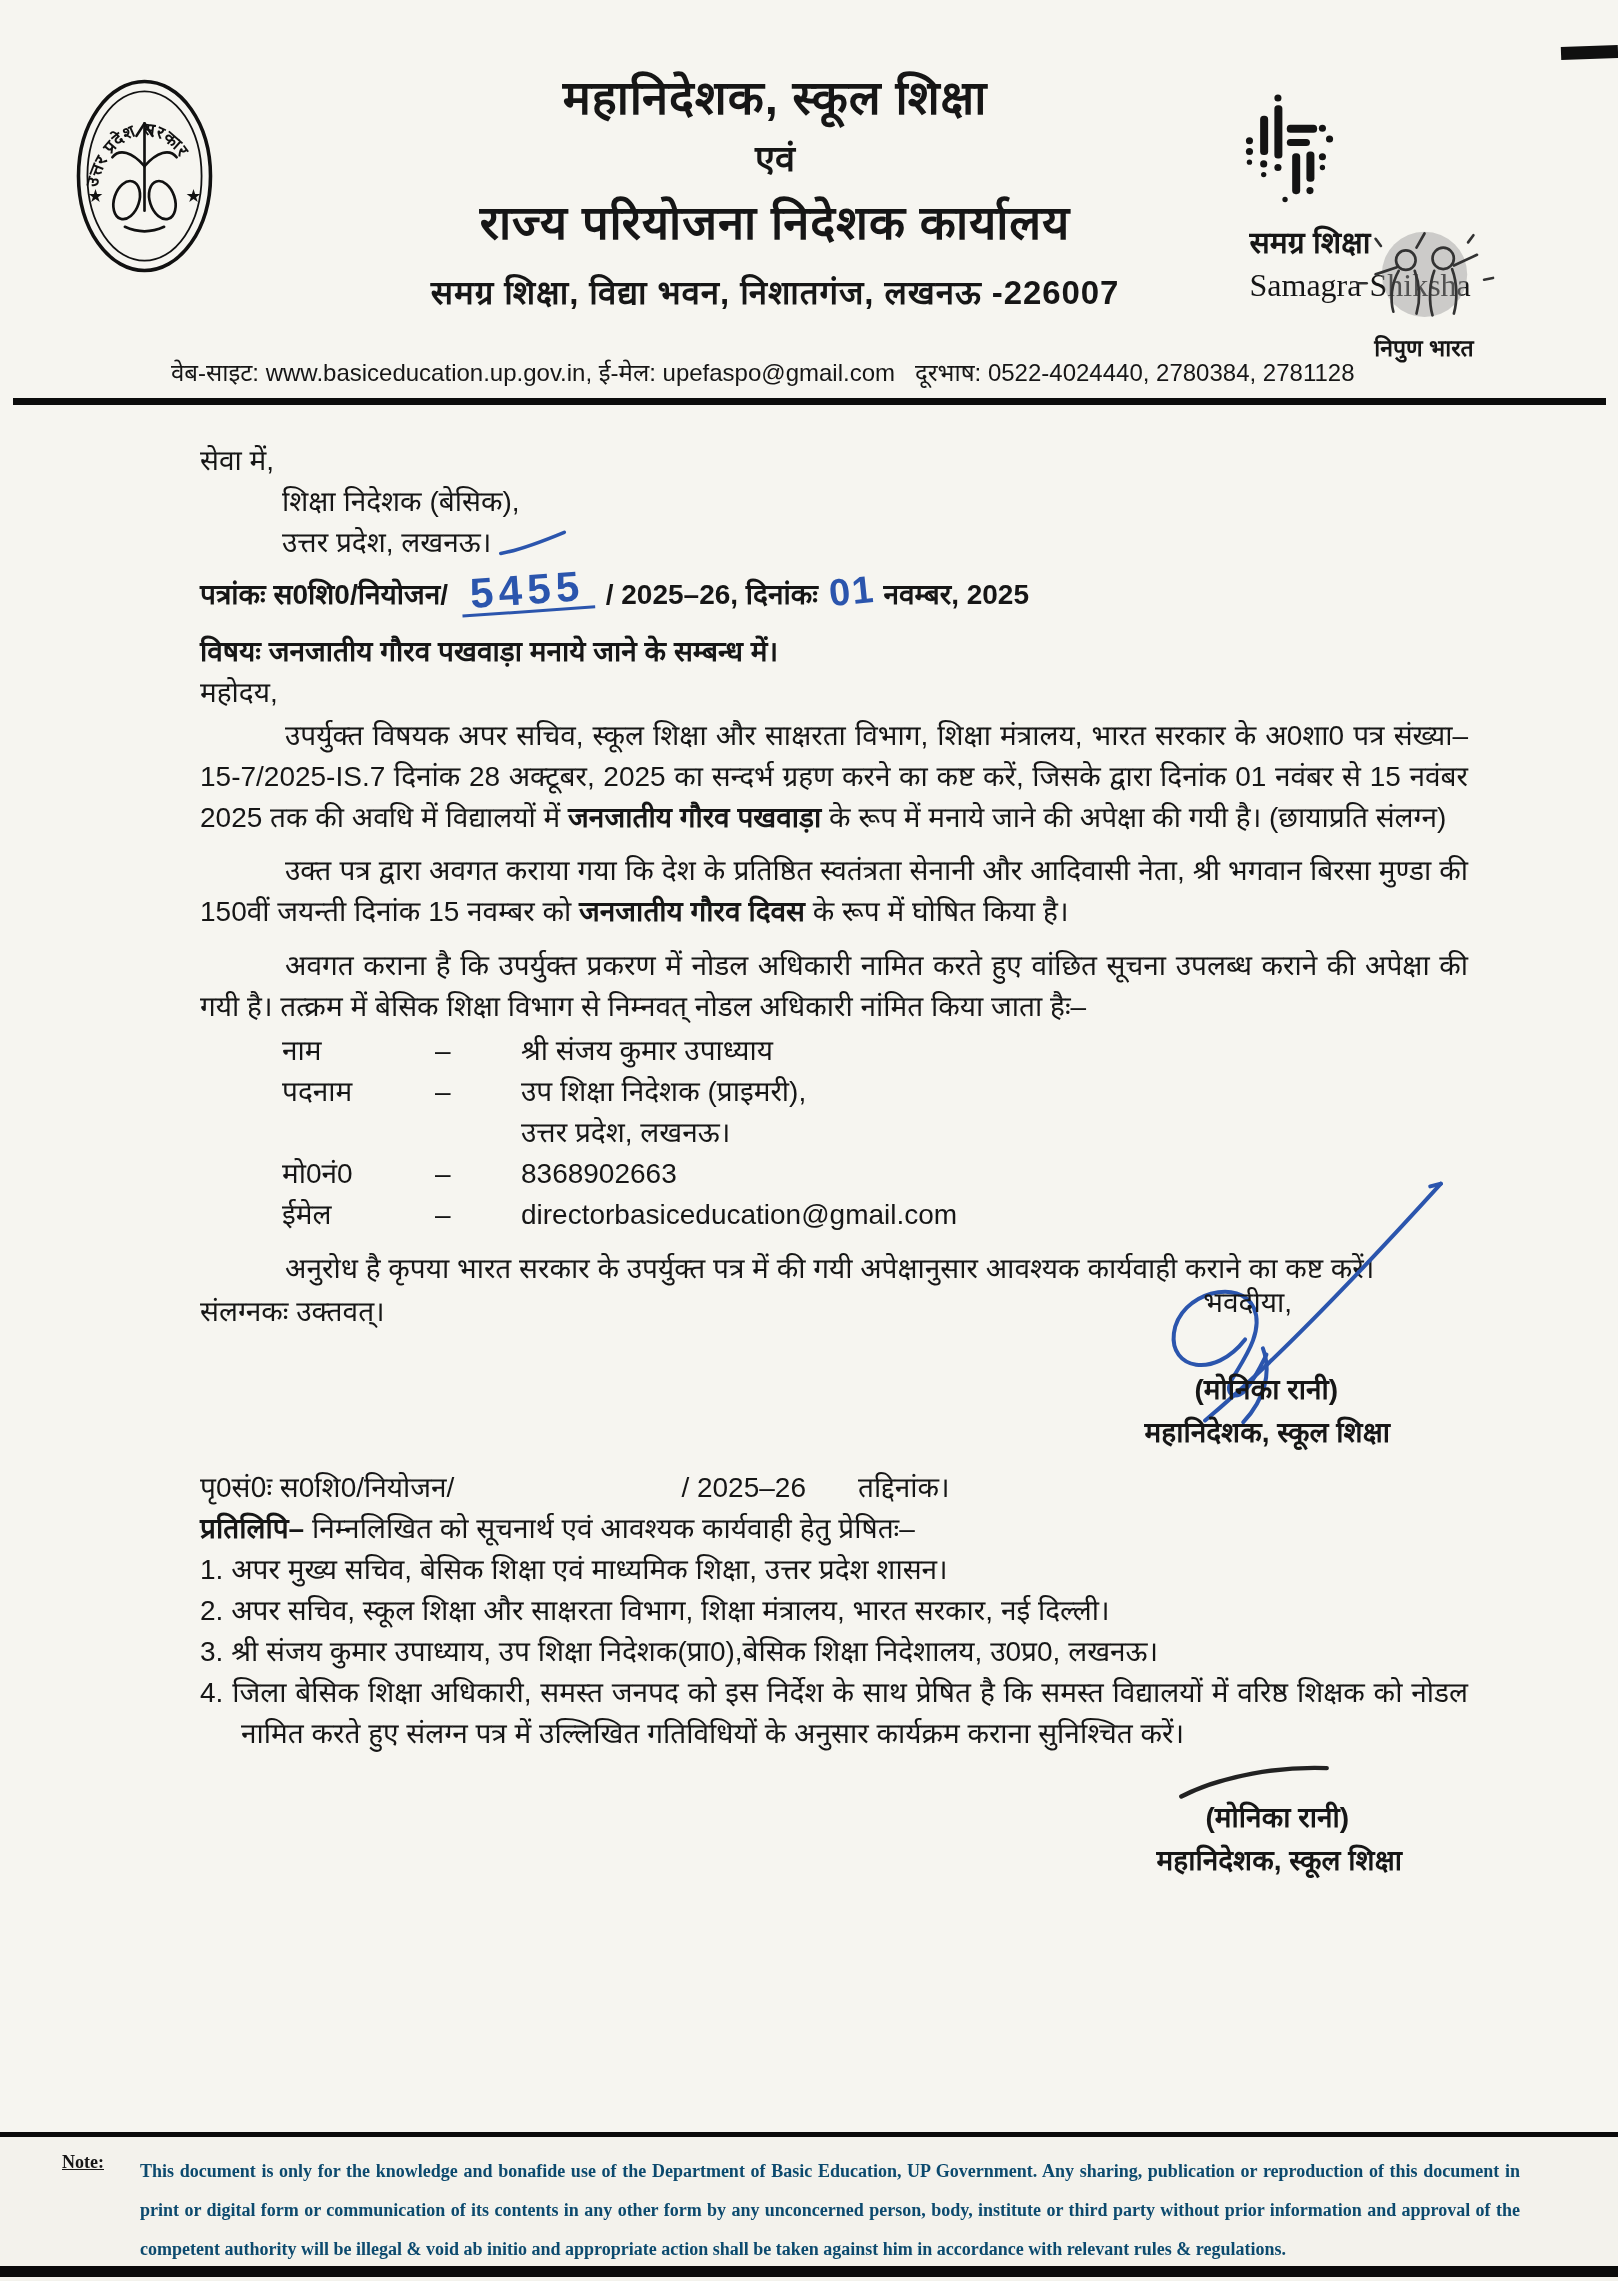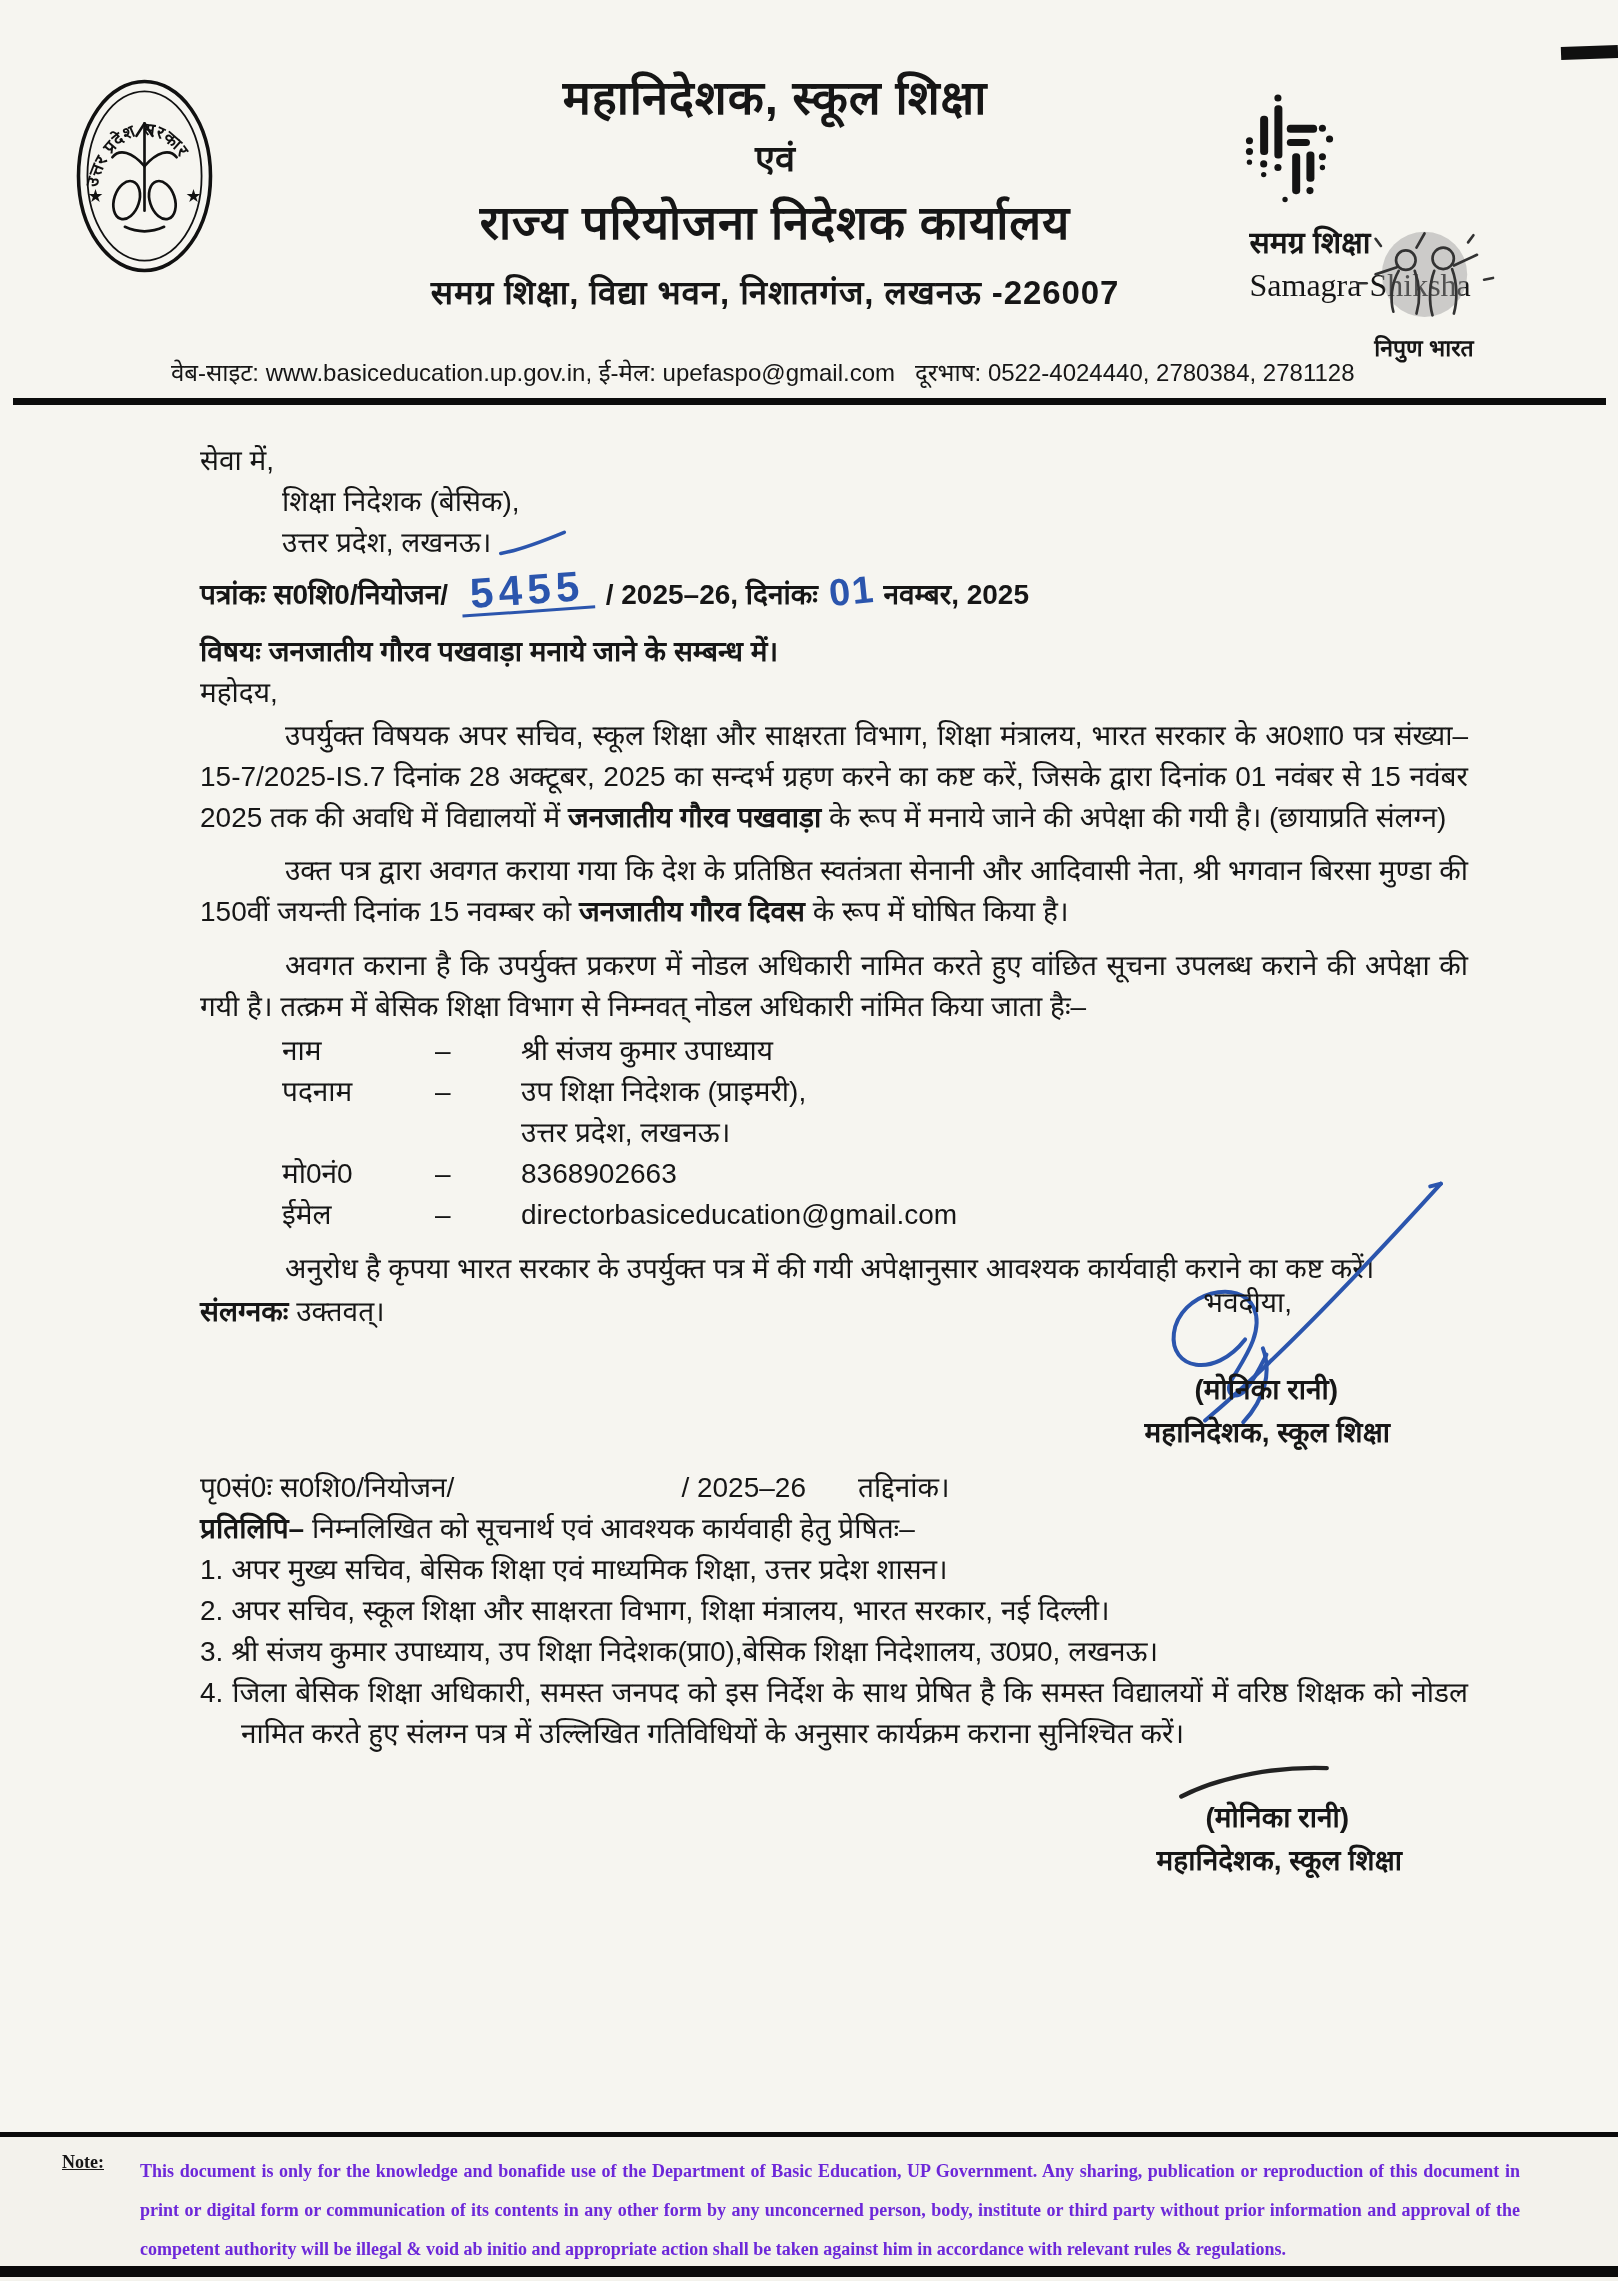--- a/index.html
+++ b/index.html
@@ -41,21 +41,21 @@
   .subject-line{font-weight:bold;}
   .para{text-align:justify;text-indent:85px;margin-top:12.5px;}
   .para-first{margin-top:1.8px;}
   .b{font-weight:bold;}
   .details{margin-top:3.6px;margin-left:82px;}
   .drow{display:flex;}
   .dlabel{width:153px;font-weight:normal;flex:none;}
   .ddash{width:86px;flex:none;}
   .dvalue{flex:1;}
   .enc-line{margin-top:1.8px;}
-  .enc-label{font-weight:bold;}
+  .enc-label{font-weight:normal;}
   .blue-mark{display:inline-block;vertical-align:-5.3px;margin-left:5.3px;}
   
   .sign1{position:relative;height:135px;}
   .sig-ink{position:absolute;right:9px;top:-175px;pointer-events:none;}
   .bhavadiya{position:absolute;right:176px;top:-50px;}
   .sign1-name{position:absolute;right:130px;top:37px;font-weight:bold;}
   .sign1-desig{position:absolute;right:78px;top:80px;font-weight:bold;}
   .endorse-line{white-space:nowrap;}
   .sp-260{display:inline-block;width:227px;}
   .sp-60{display:inline-block;width:52px;}
@@ -70,21 +70,21 @@
   .footer{position:absolute;left:0;right:0;top:2132px;height:150px;background:#f3f2ec;}
   .footer-topline{position:absolute;left:0;right:0;top:0;height:5.3px;background:#0b0b0b;}
   .footer-bottomline{position:absolute;left:0;right:0;top:134px;height:10.7px;background:#0b0b0b;}
   .note-inner{position:absolute;left:62px;right:98px;top:19.6px;display:flex;}
   .note-label{
     font-family:"Liberation Serif","DejaVu Serif",serif;font-weight:bold;font-size:18px;
     text-decoration:underline;flex:none;width:62px;
   }
   .note-text{
     font-family:"Liberation Serif","DejaVu Serif",serif;font-weight:bold;font-size:18px;
-    line-height:39px;text-align:justify;margin-left:16px;color:#6d28d9;
+    line-height:39px;text-align:justify;margin-left:16px;color:#0c4a6e;
   }
 </style>
 </head>
 <body>
 
 <div class="page">
 
   <div class="emblem">
     <svg width="143" height="198" viewBox="0 0 160 222">
       <ellipse cx="80" cy="111" rx="74" ry="106" fill="none" stroke="#111" stroke-width="4"></ellipse>

